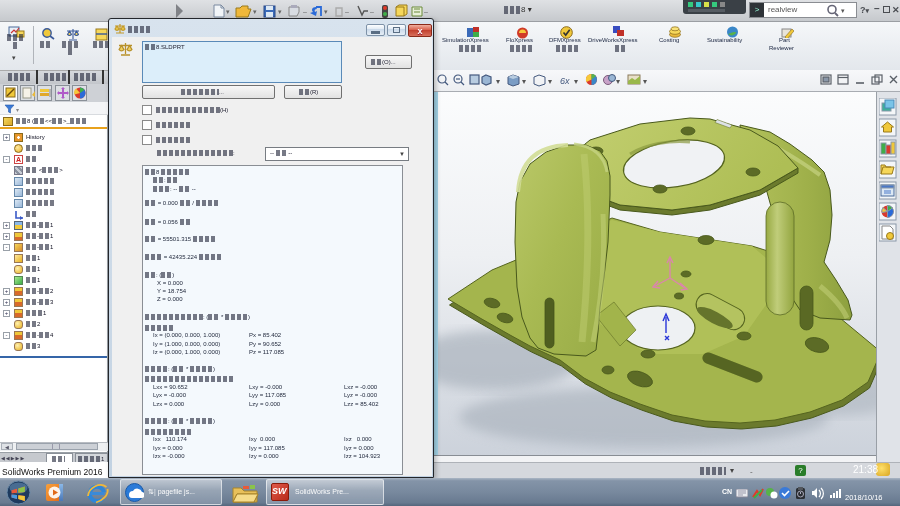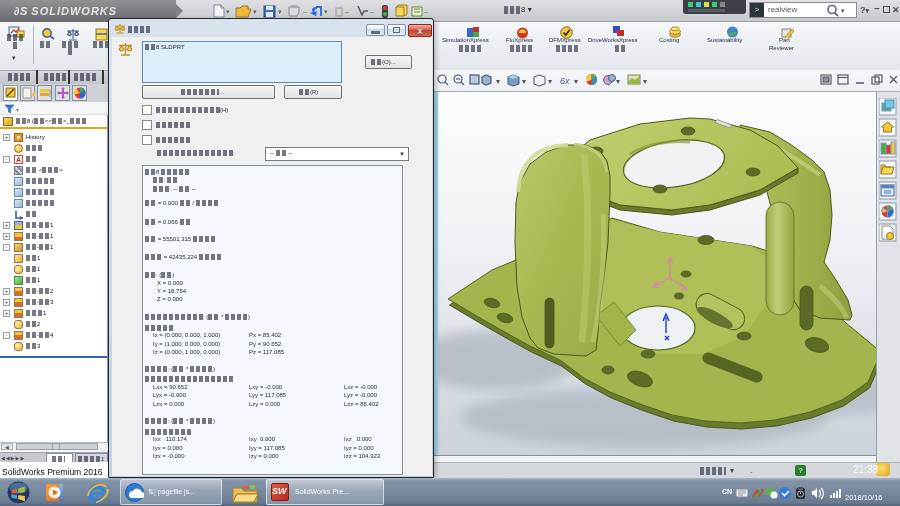--- a/index.html
+++ b/index.html
@@ -10,21 +10,20 @@
 .z{position:absolute;background:repeating-linear-gradient(90deg,rgba(28,32,52,.60) 0 3.8px,rgba(28,32,52,0) 3.8px 6px)}
 .zi{display:inline-block;background:repeating-linear-gradient(90deg,rgba(28,32,52,.60) 0 3.8px,rgba(28,32,52,0) 3.8px 6px);vertical-align:-0.5px}
 .xp{position:absolute;width:7px;height:7px;background:#fff;border:1px solid #99a0a8;font-size:6px;line-height:5px;text-align:center;color:#335}
 .ic{position:absolute;width:9px;height:9px;border:1px solid #8a6a1a}
 </style>
 </head>
 <body>
 <div id="scr">
 
 <div class="ab" id="titlebar" style="left:0;top:0;width:900px;height:22px;background:linear-gradient(#dfe1e4,#c6c9cd);border-bottom:1px solid #9b9ea3"></div>
-<div class="ab" style="left:0;top:0;width:176px;height:22px;background:linear-gradient(#909296,#67696d);color:rgba(255,255,255,.8);font-style:italic;font-weight:bold;font-size:11px;line-height:22px;padding-left:14px;letter-spacing:.5px">∂S <span style="letter-spacing:1px">SOLIDWORKS</span></div>
 <div class="ab" style="left:176px;top:4px;width:0;height:0;border-left:7px solid #808287;border-top:7px solid transparent;border-bottom:7px solid transparent"></div>
 <div class="ab" id="qat" style="left:210px;top:2px;width:260px;height:18px"></div>
 <svg class="ab" style="left:212px;top:3px" width="250" height="17">
   <g font-size="7" fill="#666">
     <path d="M2 2h7l3 3v9H2z" fill="#f2f5f8" stroke="#7a8aa0"></path>
         <path d="M9 2v3h3" fill="none" stroke="#7a8aa0"></path>
     <text x="14" y="11">▾</text>
     <path d="M24 5h4l2-2h6v3h3l-3 8H24z" fill="#f0b83a" stroke="#9a7a1a"></path>
         <text x="41" y="11">▾</text>
     <rect x="52" y="3" width="11" height="11" fill="#3a6ab8" stroke="#2a4a88"></rect>

